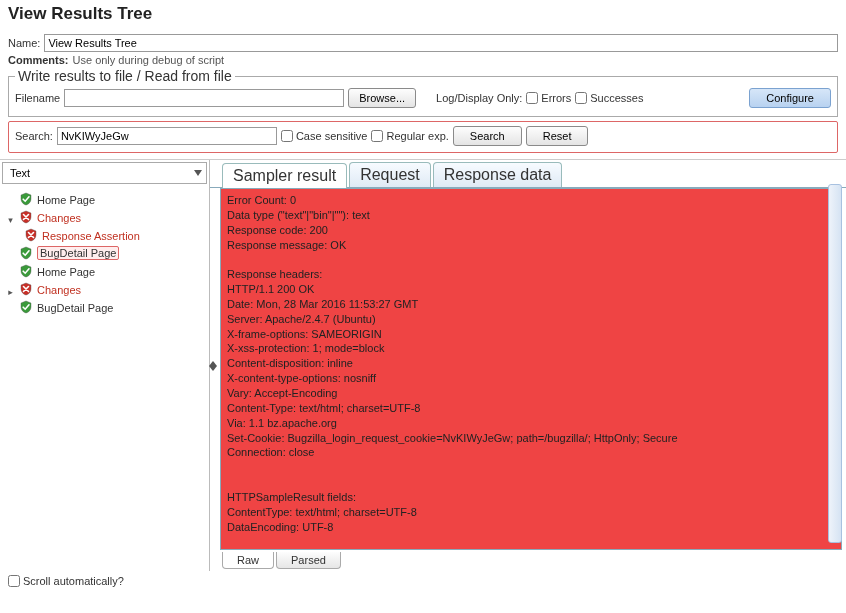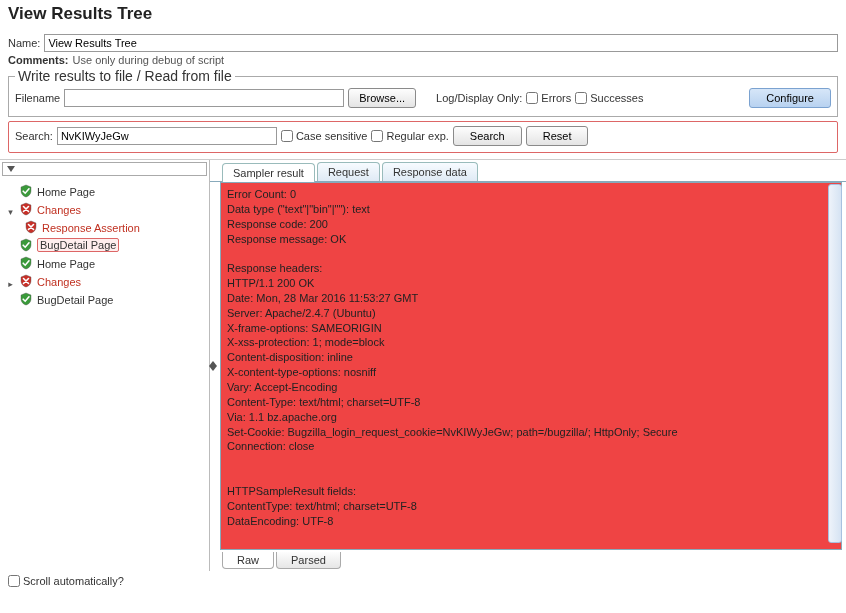--- a/index.html
+++ b/index.html
@@ -89,21 +89,21 @@
 .vbar { position:absolute; left:-1px; top:2px; bottom:2px; width:8px; display:flex; flex-direction:column; align-items:center; justify-content:center; gap:0; }
 .vtri-up{width:0;height:0;border-left:4px solid transparent;border-right:4px solid transparent;border-bottom:5px solid #555;}
 .vtri-dn{width:0;height:0;border-left:4px solid transparent;border-right:4px solid transparent;border-top:5px solid #555;}
 .tabs-top { display: flex; gap: 2px; padding: 2px 2px 0 12px; border-bottom: 1px solid #8ab; }
 .tab {
   border: 1px solid #9bb;
   border-bottom: none;
   border-radius: 4px 4px 0 0;
   padding: 3px 10px;
   background: linear-gradient(#f7fbff,#dfeaf5);
-  font-size: 11px;
+  font-size: 16px;
   cursor: pointer;
 }
 .tab.active { background: #fff; font-weight: normal; position: relative; top: 1px; }
 .content-pane {
   flex: 1; border: 1px solid #8ab; margin: 0 4px 0 10px;
   overflow: auto; background: #ef4444;
   font-family: "Lucida Grande", Arial, sans-serif;
   font-size: 11px; line-height: 1.35;
   padding: 4px 6px;
   color: #222;
@@ -174,20 +174,21 @@
         </label>
       <button class="btn" style="padding:3px 16px">Search</button>
       <button class="btn" style="padding:3px 16px">Reset</button>
     </div>
   </div>
 </div>
 
 <div class="main-split">
   <div class="left-col">
     <div class="renderer-row">
+      <input type="text" readonly="" value="Text" style="">
       <span class="tri"></span>
     </div>
     <div class="tree" id="tree">
         <div class="tree-item depth0">
           <span class="toggle"></span>
           <span class="icon-shield"><svg viewBox="0 0 14 14" width="14" height="14">
               <path d="M7 1 L12 3 V7 C12 10 9.5 12.5 7 13 C4.5 12.5 2 10 2 7 V3 Z" fill="#3a9a3a" stroke="#555" stroke-width="0.4"></path>
               <path d="M4.2 7.2 L6.2 9.2 L10 4.8" stroke="#fff" stroke-width="1.6" fill="none" stroke-linecap="round"></path>
             </svg></span>
           <span class="txt">Home Page</span>

